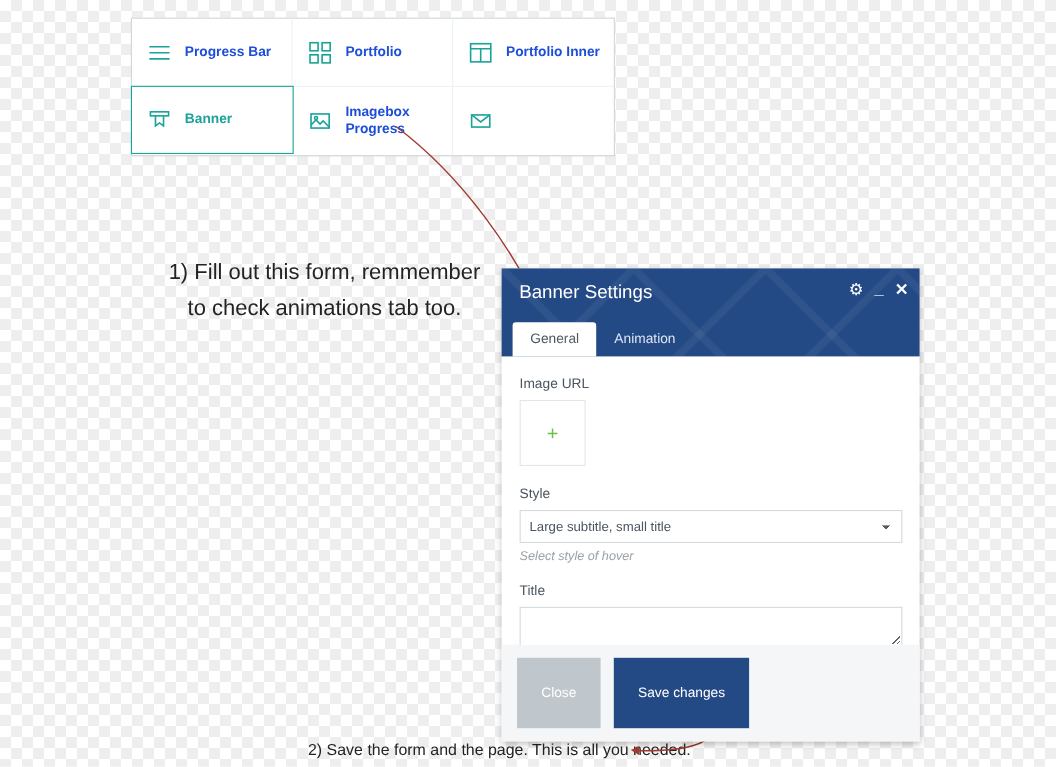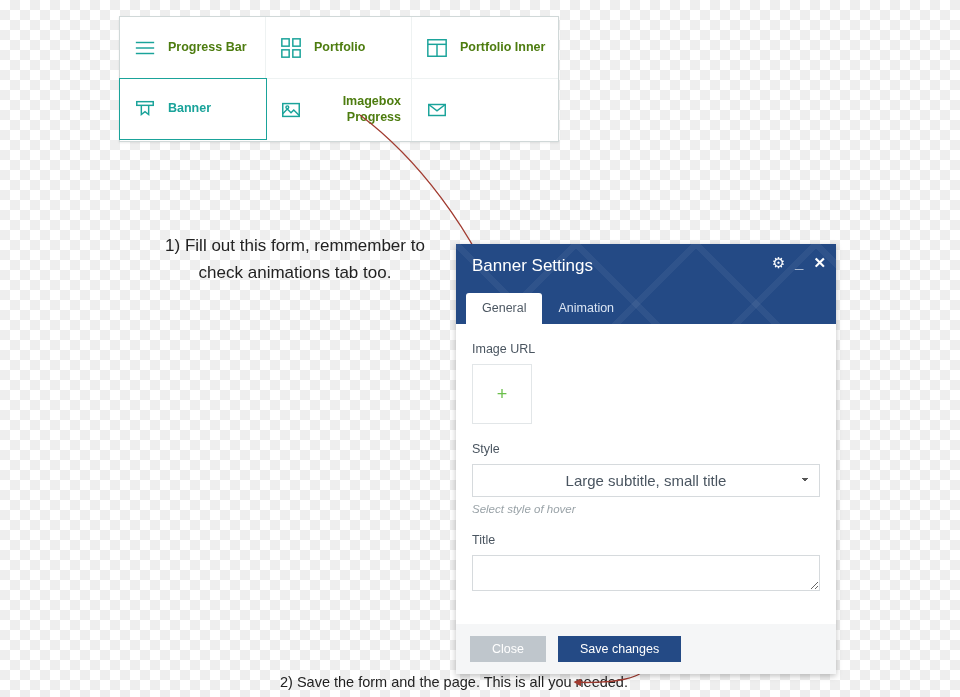--- a/index.html
+++ b/index.html
@@ -48,28 +48,28 @@
   .picker-cell.selected {
     border: 1.5px solid #1aa39a;
     color: #1aa39a;
     margin: -1px;
     z-index: 2;
     background: #fff;
   }
   .pic-icon { width: 22px; height: 22px; flex: 0 0 22px; }
   .pic-icon svg { width: 100%; height: 100%; display: block; }
   .pic-icon svg * { stroke: #1aa39a; stroke-width: 1.6; fill: none; }
-  .picker-cell:not(.selected) .lbl { color: #4d7c0f; text-align: right; }
+  .picker-cell:not(.selected) .lbl { color: #1d4ed8; }
 
   
   .caption1 {
     position: absolute;
     left: 150px; top: 232px;
     width: 290px;
-    font-size: 17px;
+    font-size: 20px;
     color: #232323;
     text-align: center;
     line-height: 1.6;
   }
   .caption2 {
     position: absolute;
     left: 280px; top: 674px;
     font-size: 14.5px;
     color: #232323;
   }
@@ -156,50 +156,49 @@
     display: flex; align-items: center; justify-content: center;
     color: #6bbf4b;
     font-size: 18px;
     cursor: pointer;
   }
 
   .sel {
     width: 100%;
     border: 1px solid #d6dadd;
     padding: 7px 8px;
-    font-size: 15px;
+    font-size: 12px;
     color: #4a5560;
     background: #fff;
     appearance: none;
     background-image: linear-gradient(45deg, transparent 50%, #555 50%), linear-gradient(135deg, #555 50%, transparent 50%);
     background-position: calc(100% - 14px) 13px, calc(100% - 10px) 13px;
     background-size: 4px 4px, 4px 4px;
     background-repeat: no-repeat;
-    text-align: center;
   }
 
   .txt {
     width: 100%;
     height: 36px;
     border: 1px solid #d6dadd;
     resize: both;
     font-size: 12.5px;
     padding: 6px;
   }
 
   .gap { height: 18px; }
 
   .modal-foot {
     background: #f5f6f7;
     padding: 12px 14px;
     display: flex;
     gap: 12px;
   }
   .btn {
-    padding: 6px 22px;
+    padding: 25px 22px;
     font-size: 12.5px;
     border: none;
     cursor: pointer;
     color: #fff;
   }
   .btn-close { background: #bfc6cc; }
   .btn-save  { background: #244a85; }
 </style>
 </head>
 <body>

